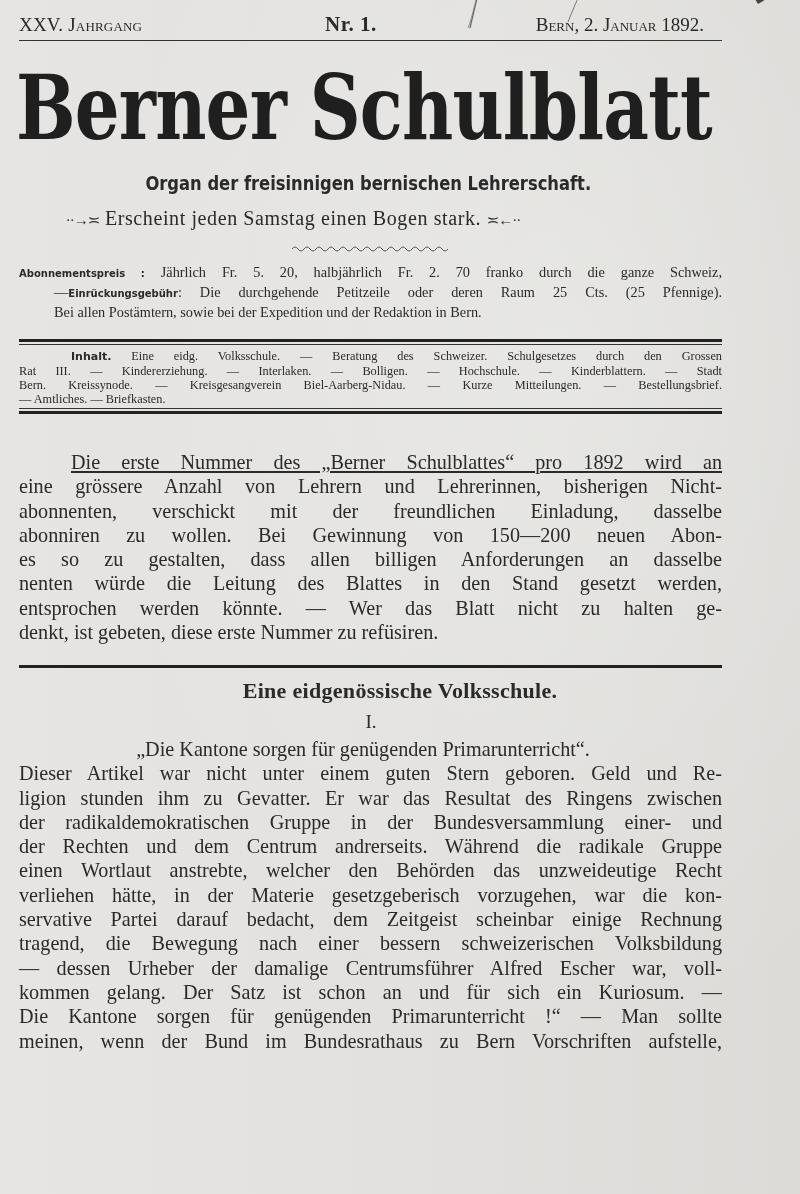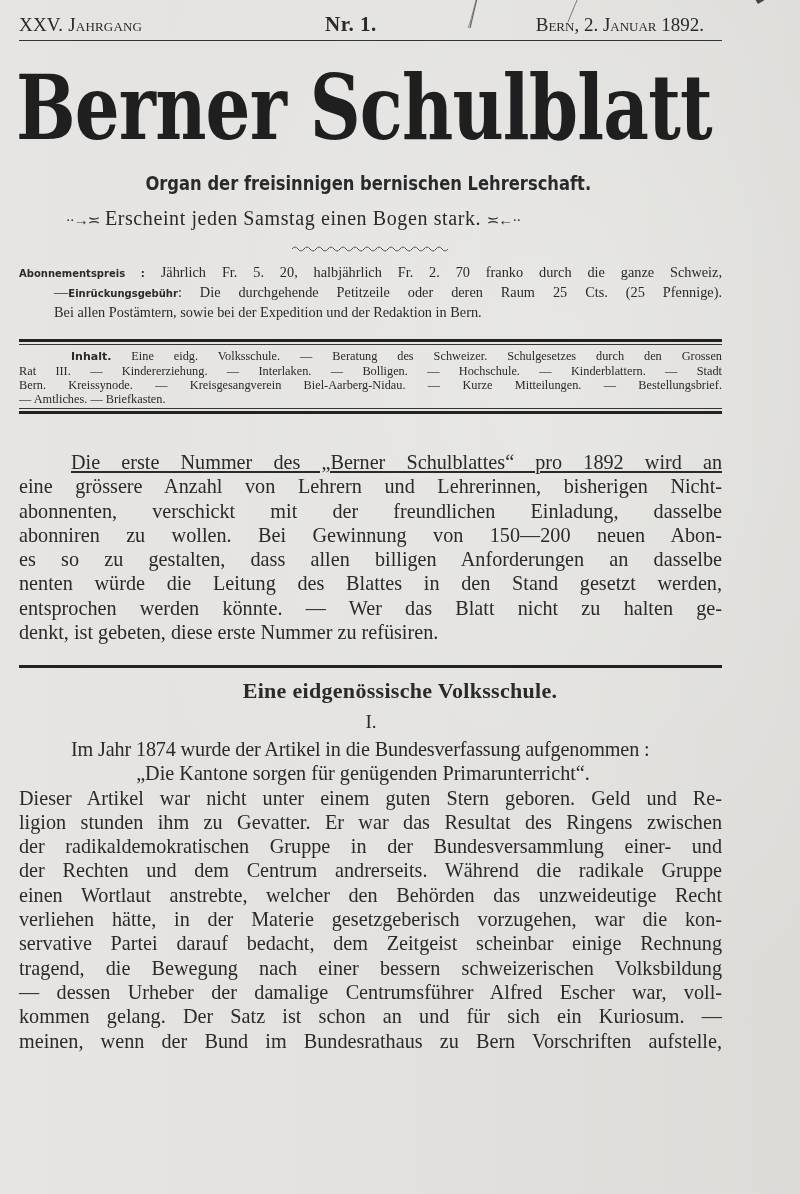--- a/index.html
+++ b/index.html
@@ -217,28 +217,28 @@
     <span class="ln last">denkt, ist gebeten, diese erste Nummer zu refüsiren.</span>
   </div>
 
   <div class="rule-thick" style="top:665px; height:2.5px;"></div>
 
   <div class="h2" style="top:678px; box-sizing:border-box;">Eine eidgenössische Volksschule.</div>
 
   <div class="roman">I.</div>
 
   <div class="body-text" style="top:737px;">
-    <span class="ln" style="padding-left:52px; text-align-last:left; letter-spacing:-0.15px;">Im Jahr 1874 wurde der Artikel in die Bundesverfassung aufgenommen :</span>
     <span class="ln center" style="padding-right:15px; box-sizing:border-box;">„Die Kantone sorgen für genügenden Primarunterricht“.</span>
     <span class="ln">Dieser Artikel war nicht unter einem guten Stern geboren. Geld und Re-</span>
     <span class="ln">ligion stunden ihm zu Gevatter. Er war das Resultat des Ringens zwischen</span>
     <span class="ln">der radikaldemokratischen Gruppe in der Bundesversammlung einer- und</span>
     <span class="ln">der Rechten und dem Centrum andrerseits. Während die radikale Gruppe</span>
     <span class="ln">einen Wortlaut anstrebte, welcher den Behörden das unzweideutige Recht</span>
     <span class="ln">verliehen hätte, in der Materie gesetzgeberisch vorzugehen, war die kon-</span>
     <span class="ln">servative Partei darauf bedacht, dem Zeitgeist scheinbar einige Rechnung</span>
     <span class="ln">tragend, die Bewegung nach einer bessern schweizerischen Volksbildung</span>
     <span class="ln">— dessen Urheber der damalige Centrumsführer Alfred Escher war, voll-</span>
     <span class="ln">kommen gelang. Der Satz ist schon an und für sich ein Kuriosum. —</span>
+    <span class="ln">Die Kantone sorgen für genügenden Primarunterricht !“ — Man sollte</span>
     <span class="ln">meinen, wenn der Bund im Bundesrathaus zu Bern Vorschriften aufstelle,</span>
   </div>
 
 </div>
 
 </body></html>

